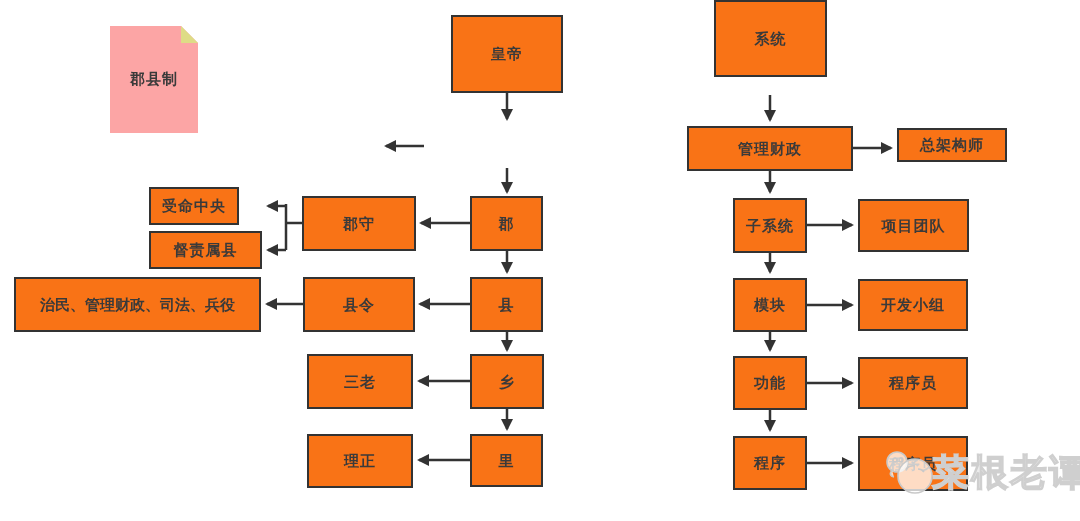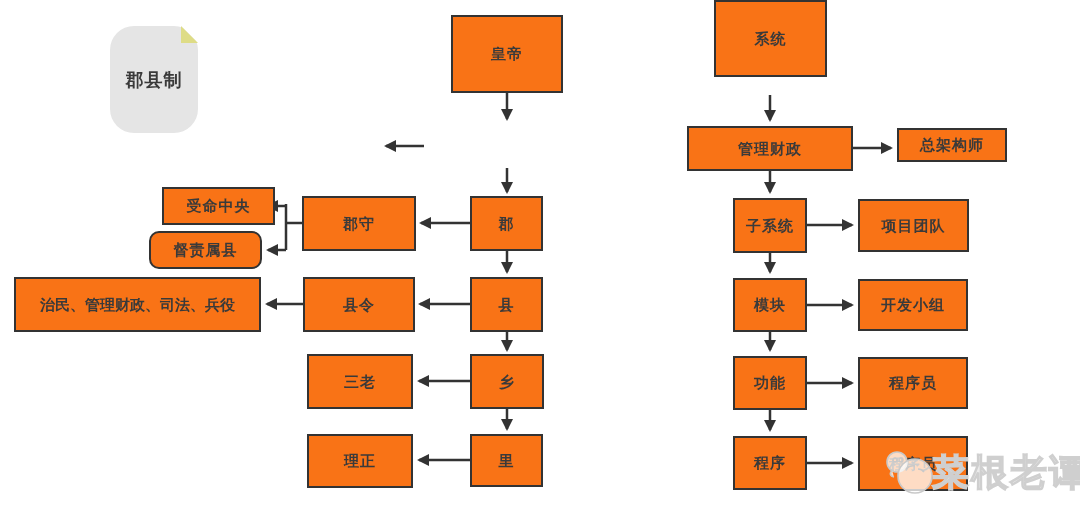--- a/index.html
+++ b/index.html
@@ -9,24 +9,24 @@
   }
   .box{
     position:absolute;display:flex;align-items:center;justify-content:center;
     background:#f97316;border:2.5px solid #333333;box-sizing:border-box;
     color:#3a3a3a;font-size:15px;font-weight:600;letter-spacing:1px;
     text-align:center;z-index:2;line-height:1.2;
   }
   .box.wide{letter-spacing:0;}
   .note{
     position:absolute;left:110px;top:26px;width:88px;height:107px;
-    background:#e5e5e5;z-index:2;
+    background:#fca5a5;z-index:2;
     clip-path:polygon(0 0, calc(100% - 17px) 0, 100% 17px, 100% 100%, 0 100%);
     display:flex;align-items:center;justify-content:center;
-    color:#3a3a3a;font-size:18px;font-weight:600;letter-spacing:1px;border-radius:24px;
+    color:#3a3a3a;font-size:15px;font-weight:600;letter-spacing:1px;
   }
   .note-fold{
     position:absolute;left:181px;top:26px;width:17px;height:17px;
     background:#dedc86;z-index:3;
     clip-path:polygon(0 0, 100% 100%, 0 100%);
   }
   svg.wires{position:absolute;left:0;top:0;z-index:1;}
   svg.wires line{stroke:#333333;stroke-width:2.5;}
   .watermark-text{
     position:absolute;left:932px;top:448px;z-index:4;white-space:nowrap;
@@ -78,22 +78,22 @@
   </svg>
 
   <div class="note">
     <span>郡县制</span>
   </div>
   <div class="note-fold"></div>
 
   <div class="box" style="left:451px;top:15px;width:112px;height:78px;">皇帝</div>
   <div class="box" style="left:470px;top:196px;width:73px;height:55px;">郡</div>
   <div class="box" style="left:302px;top:196px;width:114px;height:55px;">郡守</div>
-  <div class="box" style="left:162px;top:187px;width:113px;height:38px;text-align:right;">受命中央</div>
-  <div class="box" style="left:149px;top:231px;width:113px;height:38px;border-radius:10px;">督责属县</div>
+  <div class="box" style="left:149px;top:187px;width:90px;height:38px;text-align:right;">受命中央</div>
+  <div class="box" style="left:149px;top:231px;width:113px;height:38px;">督责属县</div>
   <div class="box" style="left:470px;top:277px;width:73px;height:55px;">县</div>
   <div class="box" style="left:303px;top:277px;width:112px;height:55px;">县令</div>
   <div class="box wide" style="left:14px;top:277px;width:247px;height:55px;">治民、管理财政、司法、兵役</div>
   <div class="box" style="left:470px;top:354px;width:74px;height:55px;">乡</div>
   <div class="box" style="left:307px;top:354px;width:106px;height:55px;">三老</div>
   <div class="box" style="left:470px;top:434px;width:73px;height:53px;">里</div>
   <div class="box" style="left:307px;top:434px;width:106px;height:54px;">理正</div>
 
   <div class="box" style="left:714px;top:0;width:113px;height:77px;">系统</div>
   <div class="box" style="left:687px;top:126px;width:166px;height:45px;">管理财政</div>

